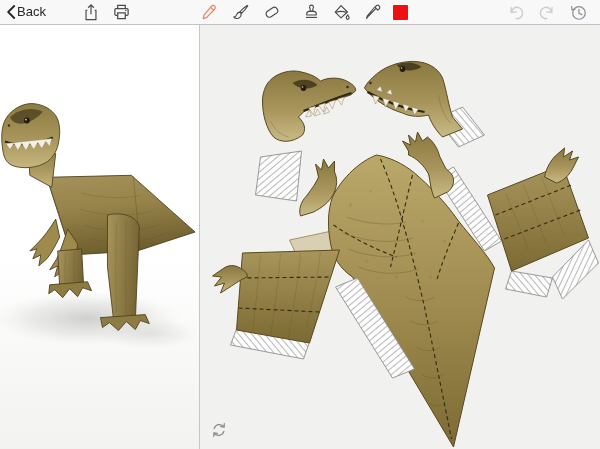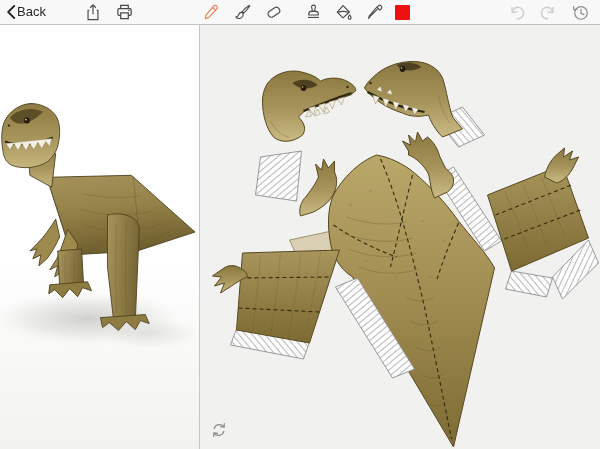--- a/index.html
+++ b/index.html
@@ -7,21 +7,21 @@
     position:relative;width:600px;height:449px;overflow:hidden;
     font-family:"Liberation Sans",sans-serif;background:#fff;
     -webkit-user-select:none;user-select:none;
   }
   
   .toolbar{
     position:relative;height:24px;background:#f8f8f8;
     border-bottom:1px solid #c2c2c2;z-index:5;
   }
   .tb-btn{
-    position:absolute;top:0;height:24px;display:flex;align-items:center;justify-content:center;
+    position:absolute;top:0;height:24px;display:flex;align-items:center;justify-content:space-between;
     background:none;border:none;padding:0;cursor:pointer;color:#4a4a4a;
   }
   .tb-btn svg{display:block;}
   .back-btn{left:6px;gap:1px;font-size:13px;color:#262626;}
   .back-label{line-height:24px;}
   .share-btn{left:82px;width:22px;}
   .print-btn{left:112px;width:24px;}
   .tool{width:22px;}
   .tool.t-pencil{left:199px;}
   .tool.t-brush{left:231px;}

